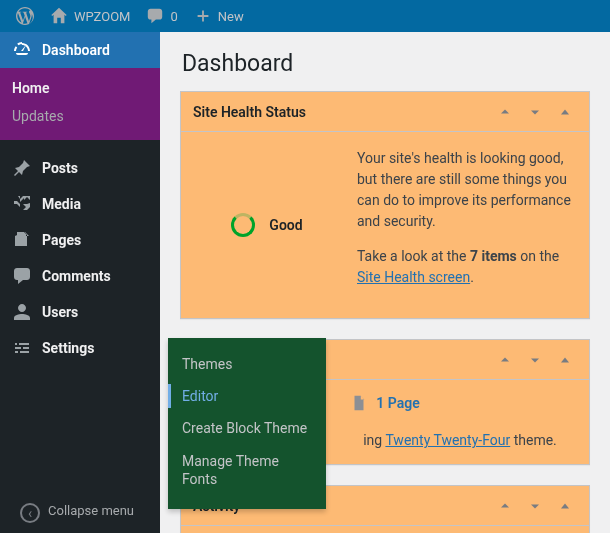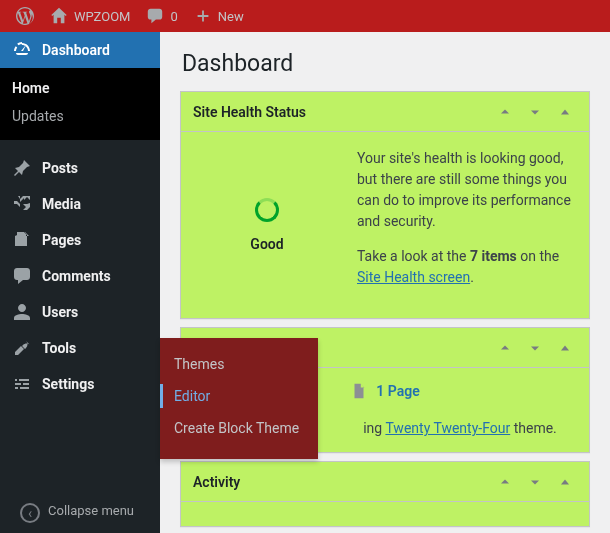--- a/index.html
+++ b/index.html
@@ -1,66 +1,66 @@
 <!DOCTYPE html>
 <html><head>
 <meta charset="utf-8">
 <style>
   * { box-sizing: border-box; margin: 0; padding: 0; }
   html, body { width: 610px; height: 533px; overflow: hidden; font-family: -apple-system, BlinkMacSystemFont, "Segoe UI", Roboto, sans-serif; font-size: 13px; color: #1d2327; }
   a { text-decoration: none; }
 
   
-  .adminbar { height: 32px; background: #b91c1c; color: #c3c4c7; display: flex; align-items: center; padding: 0 8px; font-size: 13px; }
+  .adminbar { height: 32px; background: #0369a1; color: #c3c4c7; display: flex; align-items: center; padding: 0 8px; font-size: 13px; }
   .adminbar .ab-item { display: flex; align-items: center; gap: 6px; padding: 0 8px; height: 32px; cursor: pointer; color: #c3c4c7; }
   .adminbar svg { width: 18px; height: 18px; fill: #a7aaad; }
 
   
   .wrap { display: flex; height: calc(100% - 32px); }
   .sidebar { width: 160px; background: #1d2327; color: #fff; display: flex; flex-direction: column; position: relative; }
   .menu-item { display: flex; align-items: center; gap: 10px; padding: 8px 12px; color: #f0f0f1; font-size: 14px; cursor: pointer; position: relative; }
   .menu-item.top { font-weight: 700; }
   .menu-item.current { background: #2271b1; color: #fff; font-weight: 600; }
   .menu-item.current::after {
     content: ""; position: absolute; right: -8px; top: 50%; transform: translateY(-50%);
     width: 0; height: 0; border-top: 8px solid transparent; border-bottom: 8px solid transparent; border-right: 8px solid #f0f0f1;
   }
   .menu-item.open-highlight { color: #72aee6; }
   .menu-item .icon { width: 20px; height: 20px; display: flex; align-items: center; justify-content: center; }
   .menu-item .icon svg { width: 20px; height: 20px; fill: rgba(240,246,252,.6); }
   .menu-item.current .icon svg { fill: #fff; }
   .menu-item.open-highlight .icon svg { fill: #72aee6; }
-  .submenu { background: #000000; padding: 6px 0 10px 0; }
+  .submenu { background: #701a75; padding: 6px 0 10px 0; }
   .submenu .sub { padding: 6px 12px; color: #f0f0f1; font-size: 14px; font-weight: 600; cursor: pointer; }
   .submenu .sub.dim { color: #a7aaad; font-weight: 400; }
   .collapse { margin-top: auto; padding: 10px 20px; display: flex; align-items: flex-start; gap: 8px; color: #a7aaad; font-size: 13px; cursor: pointer; }
   .collapse .circ { width: 20px; height: 20px; border: 2px solid #787c82; border-radius: 50%; display: flex; align-items: center; justify-content: center; }
   .collapse .circ::before { content: "‹"; color:#787c82; font-size: 14px; line-height: 1; }
 
   
   .flyout {
-    position: absolute; left: 160px; top: 306px; width: 158px; background: #7f1d1d; box-shadow: 0 3px 5px rgba(0,0,0,.2); padding: 10px 0 14px 0;
+    position: absolute; left: 168px; top: 306px; width: 158px; background: #14532d; box-shadow: 0 3px 5px rgba(0,0,0,.2); padding: 10px 0 14px 0;
   }
   .flyout .fi { padding: 7px 14px; color: #c3c4c7; font-size: 14px; cursor: pointer; line-height: 1.3; }
   .flyout .fi.current { color: #72aee6; position: relative; }
   .flyout .fi.current::before { content:""; position:absolute; left:0; top:4px; bottom:4px; width:3px; background:#72aee6; }
 
   
   .content { flex: 1; background: #f0f0f1; padding: 0 20px 20px 20px; overflow: hidden; }
   h1.page-title { font-size: 23px; font-weight: 400; padding: 18px 0 14px 2px; }
 
-  .postbox { background: #bef264; border: 1px solid #c3c4c7; box-shadow: 0 1px 1px rgba(0,0,0,.04); margin-bottom: 8px; }
+  .postbox { background: #fdba74; border: 1px solid #c3c4c7; box-shadow: 0 1px 1px rgba(0,0,0,.04); margin-bottom: 20px; }
   .postbox-header { display: flex; align-items: center; padding: 0 12px; height: 40px; border-bottom: 1px solid #c3c4c7; }
   .postbox-header h2 { font-size: 14px; font-weight: 600; flex: 1; }
   .hicons { display: flex; gap: 6px; }
   .hicons button { background: none; border: none; width: 24px; height: 24px; cursor: pointer; color: #787c82; display:flex; align-items:center; justify-content:center; }
   .hicons svg { width: 16px; height: 16px; fill: #787c82; }
 
   .sitehealth-body { display: flex; padding: 16px; gap: 20px; }
-  .sh-left { width: 140px; display: flex; flex-direction: column; align-items: center; justify-content: center; gap: 14px; }
+  .sh-left { width: 140px; display: flex; flex-direction: row; align-items: center; justify-content: center; gap: 14px; }
   .sh-circle { width: 24px; height: 24px; border: 3px solid #00a32a; border-top-color: rgba(0,163,42,.25); border-radius: 50%; }
   .sh-label { font-weight: 600; font-size: 14px; }
   .sh-right { flex: 1; font-size: 14px; line-height: 1.5; color: #3c434a; }
   .sh-right p { margin-bottom: 14px; }
   .sh-right a { color: #2271b1; text-decoration: underline; }
   .sh-right strong { font-weight: 700; }
 
   .glance-body { padding: 14px 16px 16px 16px; font-size: 14px; color: #3c434a; text-align: center; }
   .glance-row { display: flex; align-items: center; gap: 8px; justify-content: center; margin-bottom: 20px; }
   .glance-row svg { width: 18px; height: 18px; fill: #8c8f94; }
@@ -152,43 +152,36 @@
       <span class="icon">
           <svg viewBox="0 0 20 20">
             <path d="M10 10c2 0 4-2 4-4s-2-4-4-4-4 2-4 4 2 4 4 4zm0 2c-3 0-8 1-8 4v2h16v-2c0-3-5-4-8-4z"></path>
           </svg>
         </span>
       <span>Users</span>
     </div>
     <div class="menu-item top">
       <span class="icon">
           <svg viewBox="0 0 20 20">
-            <path d="M14 3c2 2 2 5 0 7l-1 1-3-3 1-1c2-2 5-2 7 0zM3 14l6-6 3 3-6 6H3v-3z"></path>
-          </svg>
-        </span>
-      <span>Tools</span>
-    </div>
-    <div class="menu-item top">
-      <span class="icon">
-          <svg viewBox="0 0 20 20">
             <path d="M3 5h2v2H3V5zm4 0h10v2H7V5zM3 9h6v2H3V9zm8 0h6v2h-6V9zM3 13h3v2H3v-2zm5 0h9v2H8v-2z"></path>
           </svg>
         </span>
       <span>Settings</span>
     </div>
 
     <div class="collapse">
       <span class="circ"></span>
       <span>Collapse menu</span>
     </div>
 
     <div class="flyout">
       <div class="fi">Themes</div>
       <div class="fi current">Editor</div>
       <div class="fi">Create Block Theme</div>
+      <div class="fi">Manage Theme Fonts</div>
     </div>
   </nav>
 
   <main class="content">
     <h1 class="page-title">Dashboard</h1>
 
     <section class="postbox">
       <header class="postbox-header">
         <h2>Site Health Status</h2>
         <div class="hicons">

